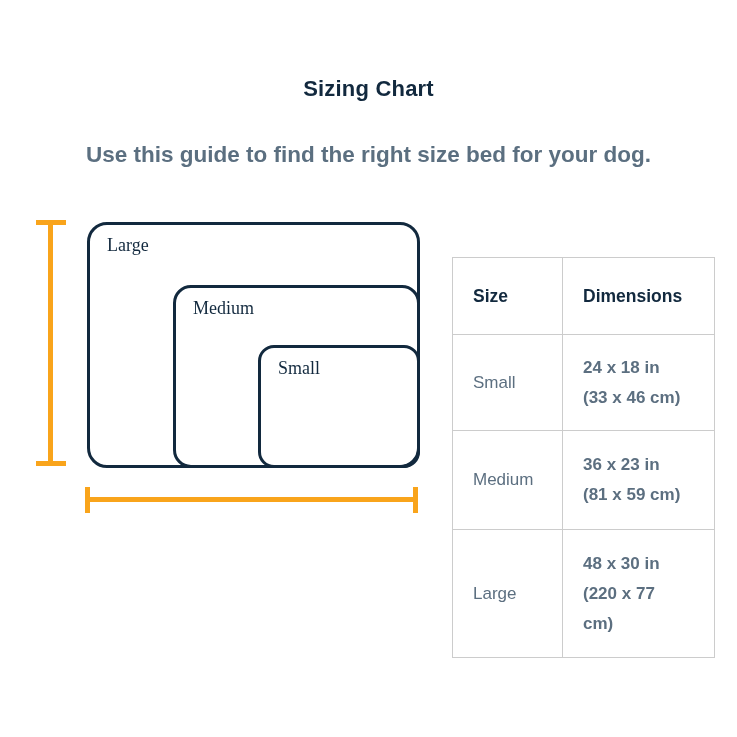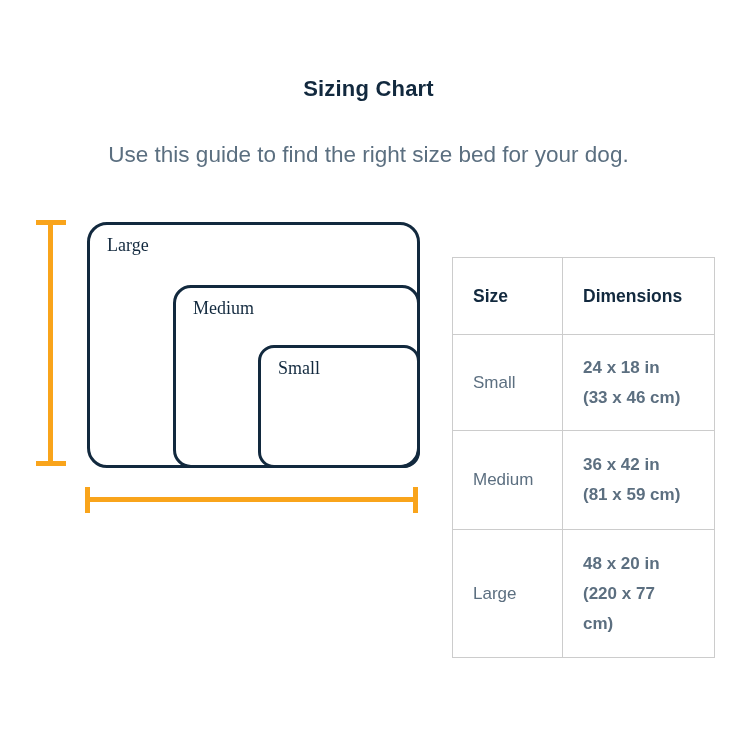--- a/index.html
+++ b/index.html
@@ -15,21 +15,21 @@
     position: absolute; top: 76px; left: 0; width: 737px;
     text-align: center;
     font-size: 22px; font-weight: bold;
     color: #12293E;
     letter-spacing: 0.2px;
   }
 
   .page-subtitle {
     position: absolute; top: 142px; left: 0; width: 737px;
     text-align: center;
-    font-size: 22.5px; font-weight: 400;
+    font-size: 22.5px; font-weight: 700;
     color: #5B6F80;
   }
 
   
   .bed {
     position: absolute;
     border: 3px solid #12293E;
     background: transparent;
   }
   .bed-large  { left: 87px;  top: 222px; width: 333px; height: 246px; border-radius: 20px; }
@@ -131,26 +131,26 @@
     <tr class="row-small">
       <td>Small</td>
       <td>
         <div class="dim-line">24 x 18 in</div>
         <div class="dim-line">(33 x 46 cm)</div>
       </td>
     </tr>
     <tr class="row-medium">
       <td>Medium</td>
       <td>
-        <div class="dim-line">36 x 42 in</div>
+        <div class="dim-line">36 x 23 in</div>
         <div class="dim-line">(81 x 59 cm)</div>
       </td>
     </tr>
     <tr class="row-large">
       <td>Large</td>
       <td>
-        <div class="dim-line">48 x 20 in</div>
+        <div class="dim-line">48 x 30 in</div>
         <div class="dim-line">(220 x 77</div>
         <div class="dim-line">cm)</div>
       </td>
     </tr>
   </tbody>
 </table>
 
 </body></html>

